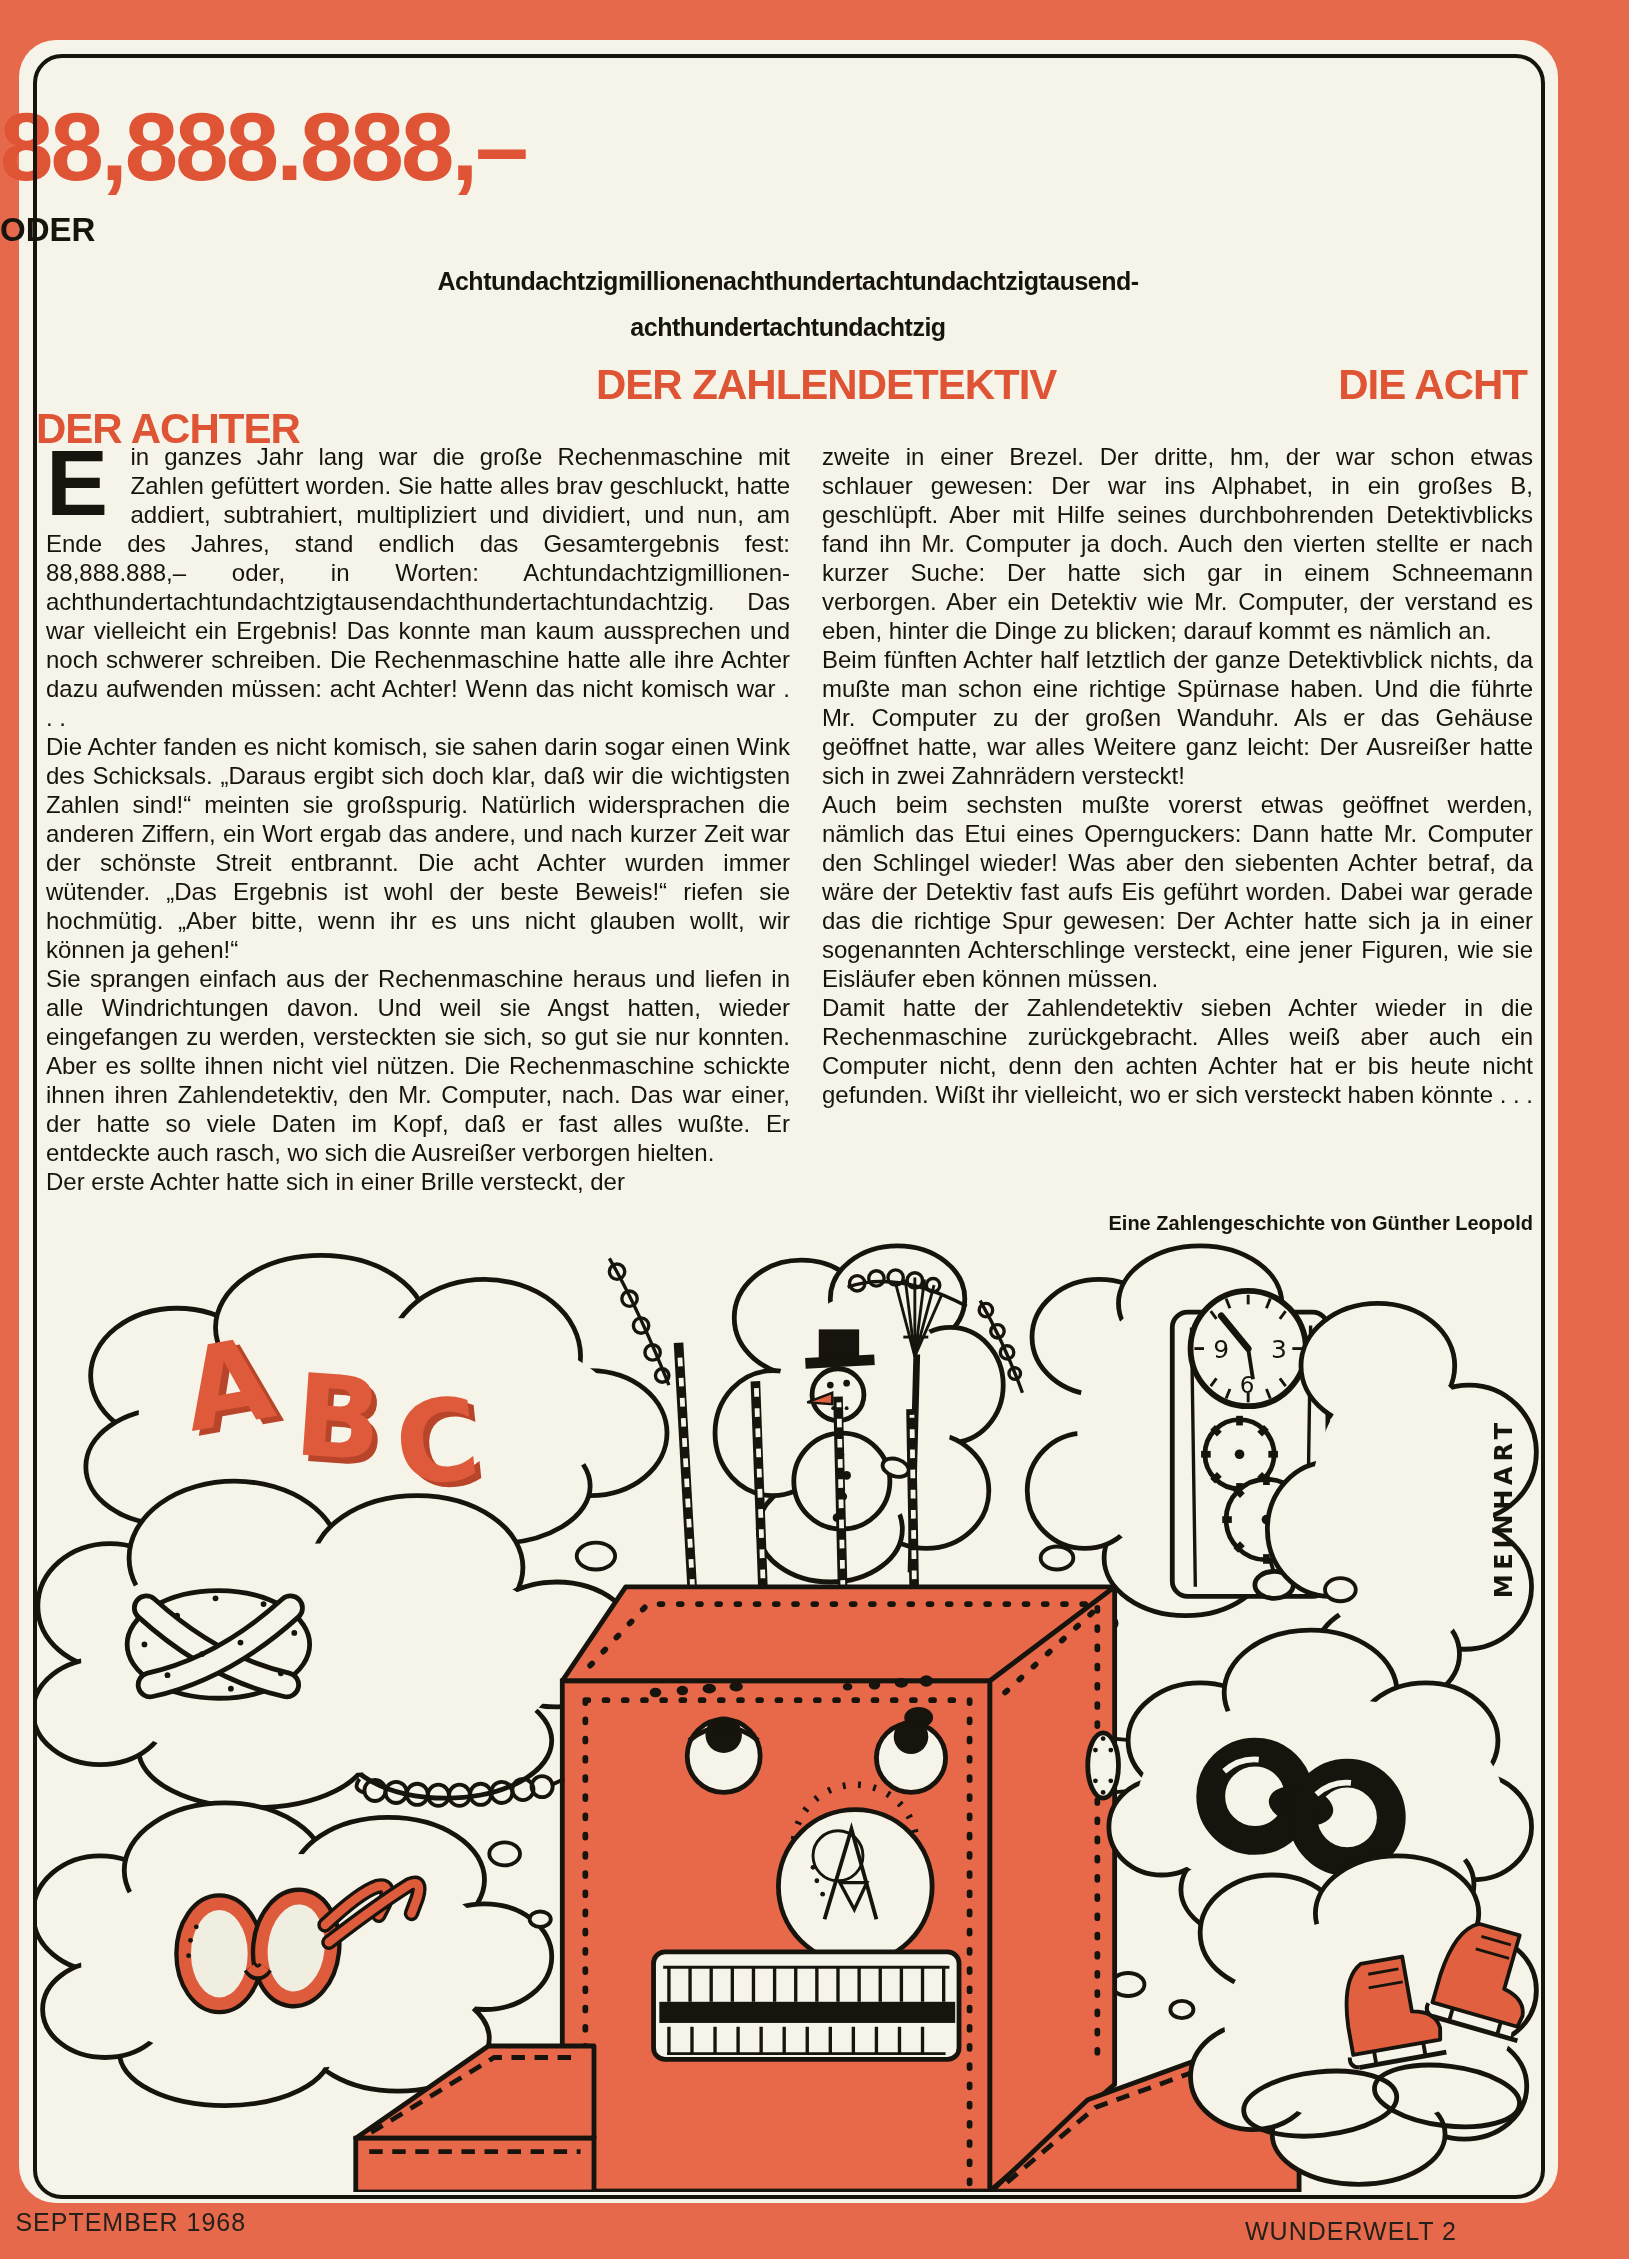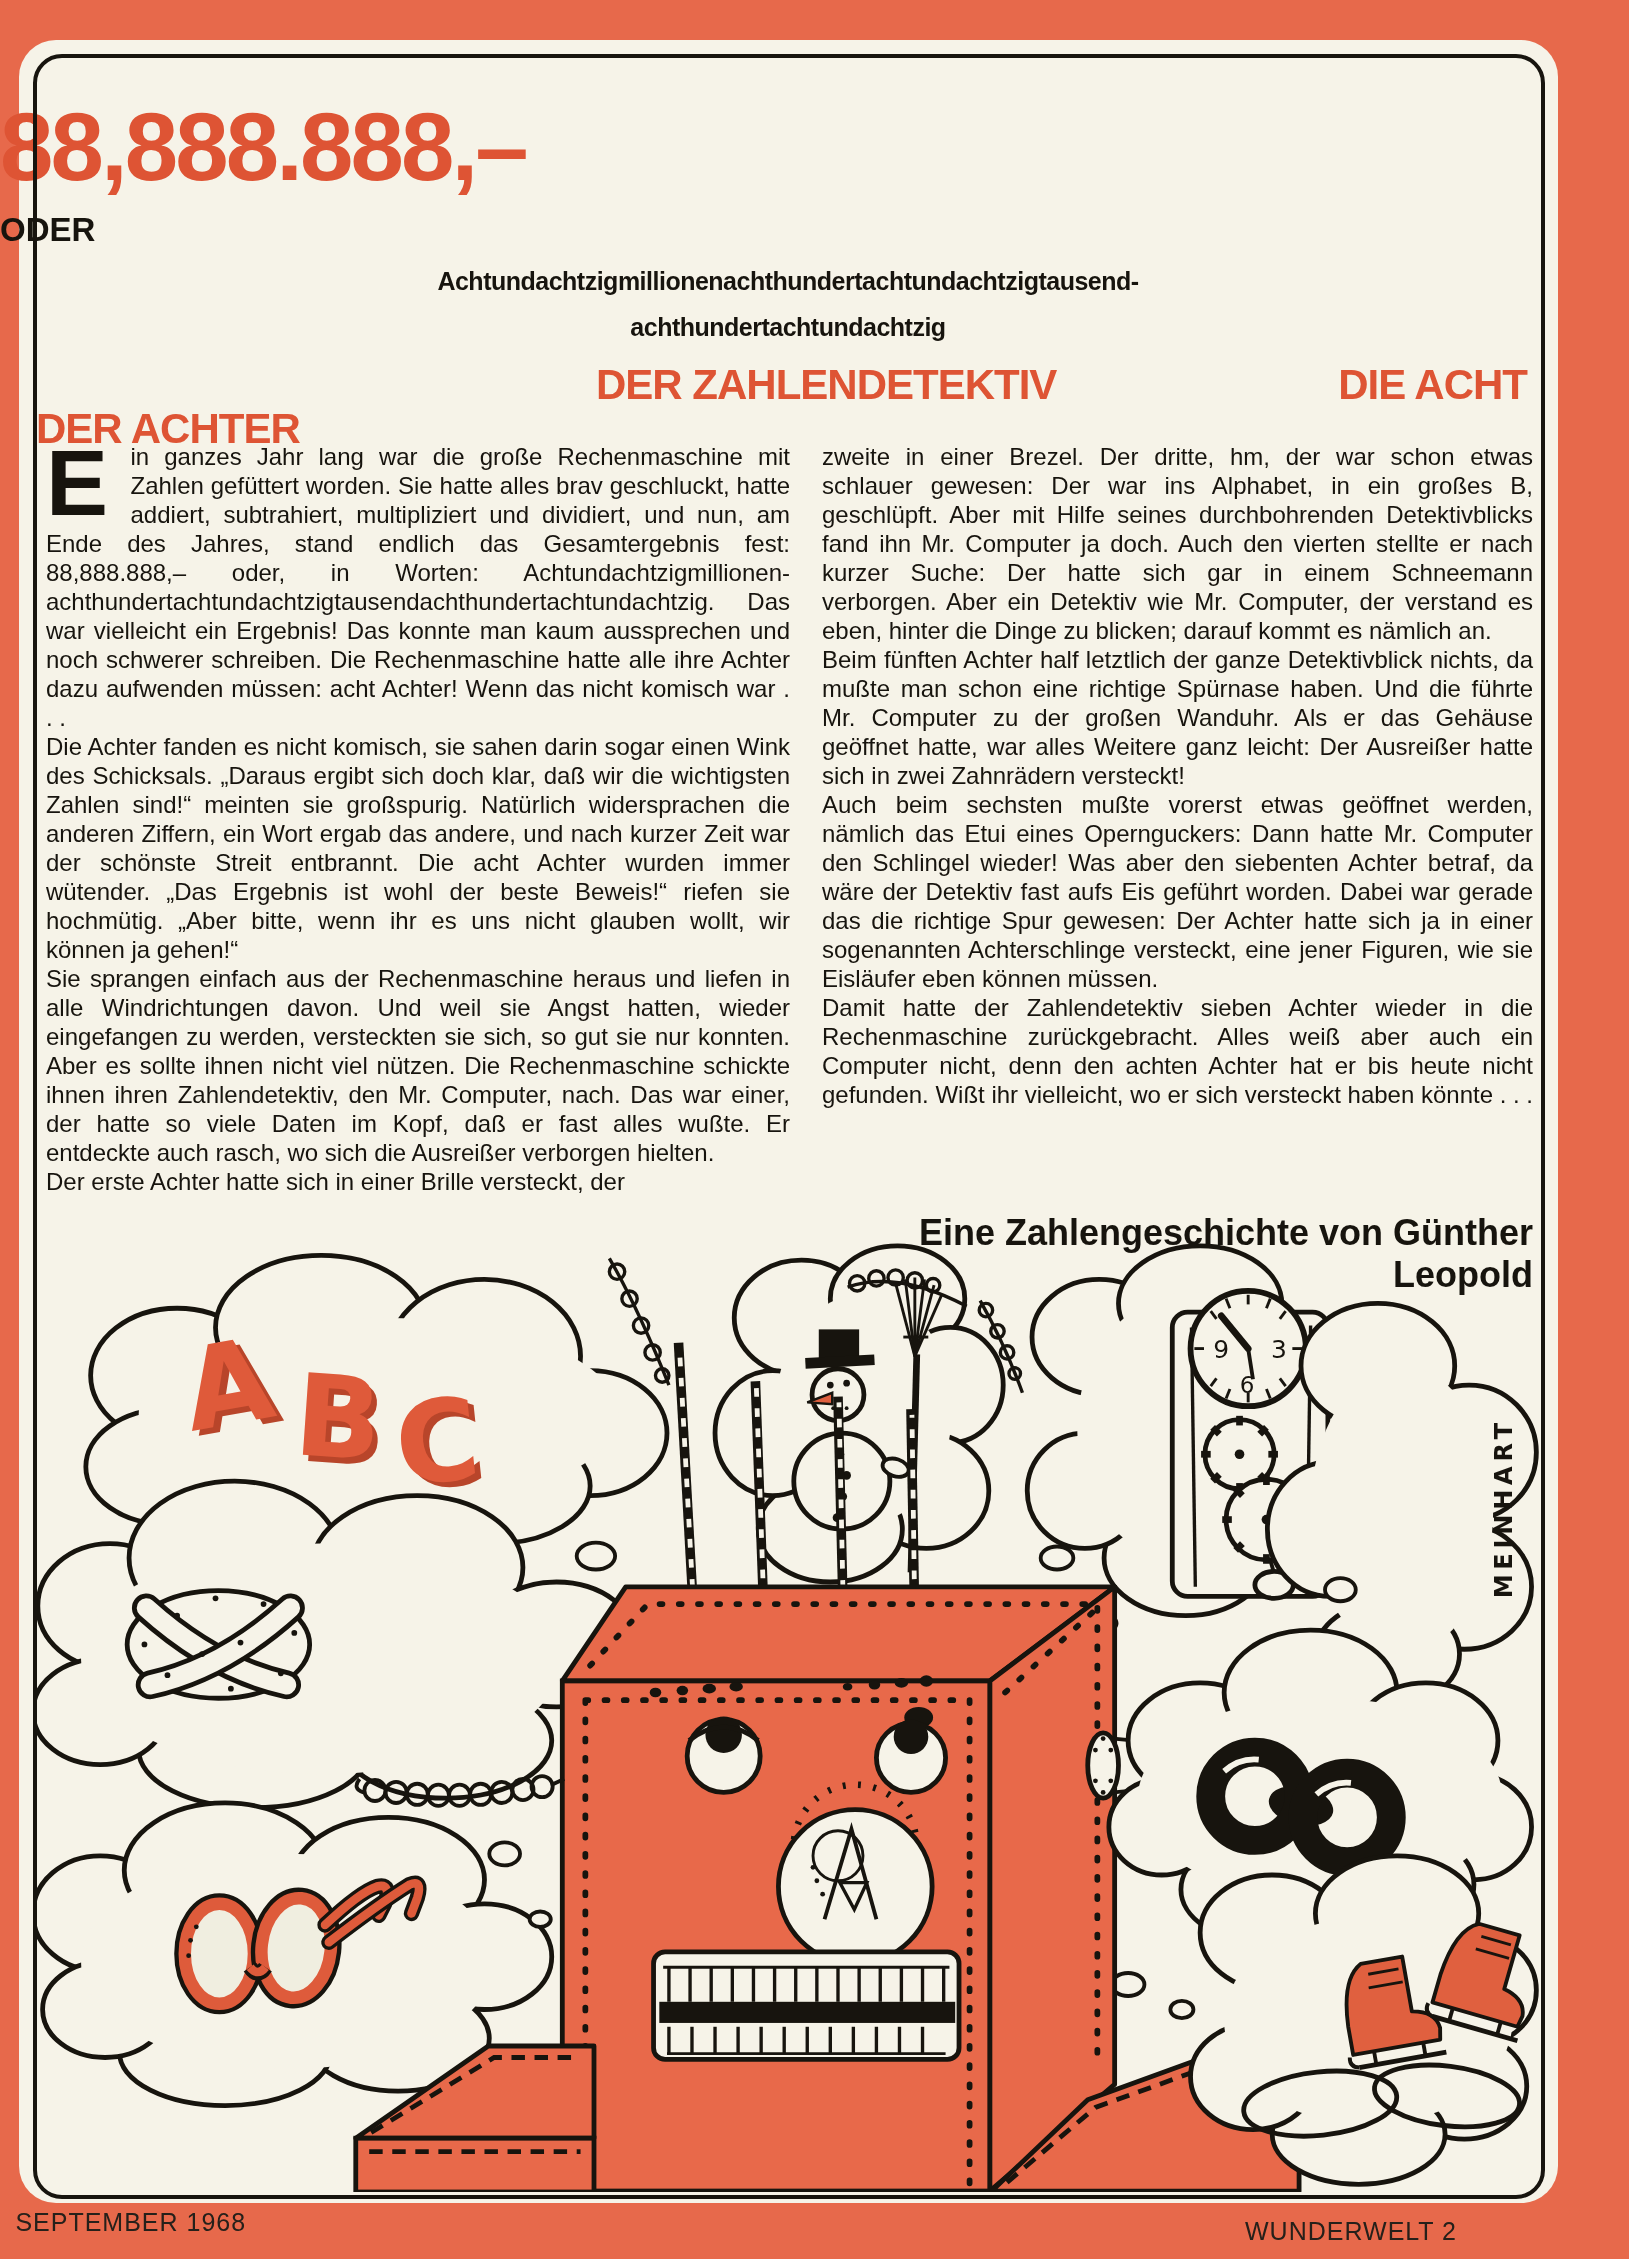--- a/index.html
+++ b/index.html
@@ -21,21 +21,21 @@
   .colhead{position:absolute;top:361px;font-size:42px;font-weight:bold;color:#DE5434;letter-spacing:-1px;}
   #ch0{left:36px;margin-top:44px;} #ch1{left:596px;} #ch2{right:102px;}
   .col{position:absolute;top:442px;font-size:24px;line-height:29px;text-align:justify;
        color:#17140E;}
   .col p{margin:0;hyphens:manual;overflow-wrap:break-word;}
   #lcol{left:46px;width:744px;}
   #rcol{left:822px;width:711px;}
   #dropcap{float:left;font-size:93px;line-height:79px;font-weight:bold;width:73px;
            margin:1.9px 11.5px 0 0;}
   #byline{position:absolute;left:822px;top:1212px;width:711px;text-align:right;
-          font-size:36px;font-weight:bold;}
+          font-size:20px;font-weight:bold;}
   #illu{position:absolute;left:33px;top:1241px;z-index:1;}
   .footer{position:absolute;font-size:25px;letter-spacing:1px;color:#26201A;z-index:10;}
   #fl{left:15.4px;top:2208px;}
   #fr{left:1245px;top:2217px;}
   svg text{font-family:"DejaVu Sans","Liberation Sans",sans-serif;}
 </style>
 </head>
 <body>
 
 <div id="page">

